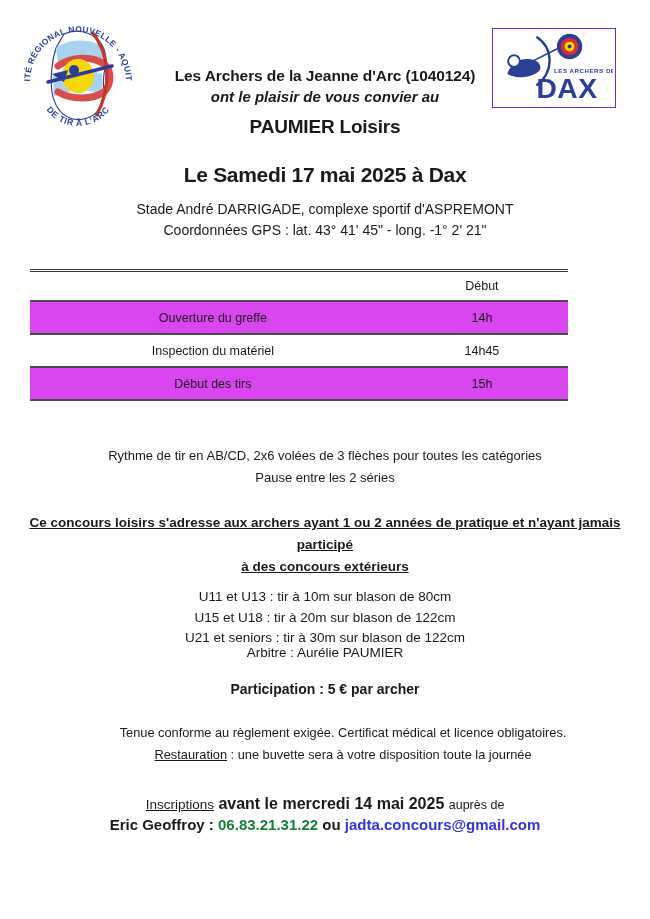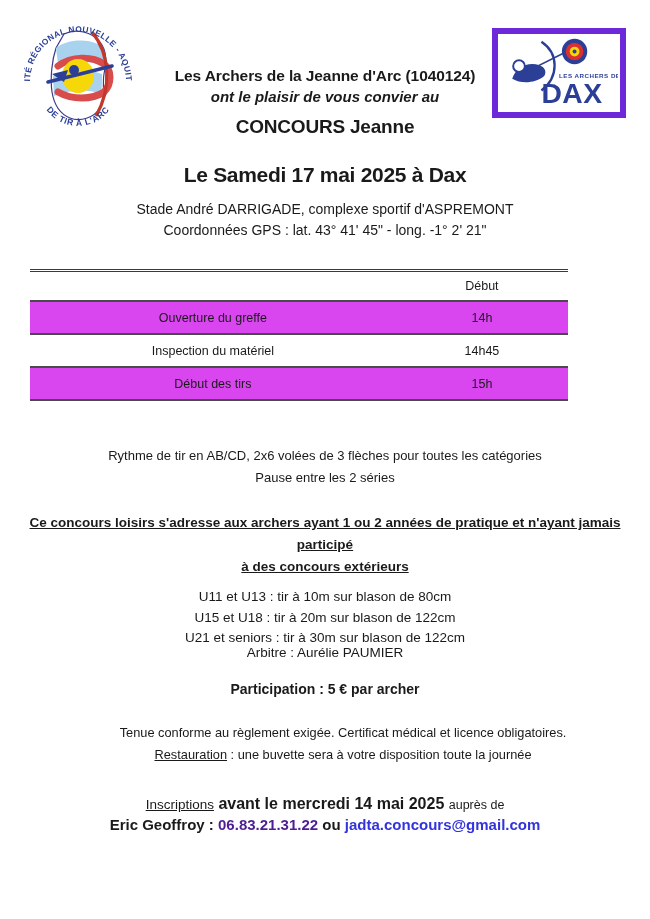--- a/index.html
+++ b/index.html
@@ -30,21 +30,21 @@
     height: 128px;
     background: #ffffff;
   }
   .logo-right {
     position: absolute;
     left: 492px;
     top: 28px;
     width: 122px;
     height: 78px;
     background: #ffffff;
-    border: 6px solid #6d28d9;
+    border: 1px solid #6d28d9;
   }
 
   .title-block {
     position: absolute;
     left: 0;
     right: 0;
     top: 66px;
     text-align: center;
   }
   .club-line {
@@ -272,21 +272,21 @@
 
       <text x="62" y="45" font-family="'Liberation Sans', sans-serif" font-size="6.4" font-weight="bold" fill="#2b3f97" letter-spacing="0.5">LES ARCHERS DE</text>
 
       <text x="44" y="71" font-family="'Liberation Sans', sans-serif" font-size="29" font-weight="bold" fill="#2b3f97" letter-spacing="0.5">DAX</text>
     </svg>
   </div>
 
   <div class="title-block">
     <div class="club-line">Les Archers de la Jeanne d'Arc (1040124)</div>
     <div class="invite-line">ont le plaisir de vous convier au</div>
-    <div class="concours-line">CONCOURS Jeanne</div>
+    <div class="concours-line">PAUMIER Loisirs</div>
   </div>
 </div>
 
 <div class="date-line">Le Samedi 17 mai 2025 à Dax</div>
 
 <div class="venue">
   <div>Stade André DARRIGADE, complexe sportif d'ASPREMONT</div>
   <div>Coordonnées GPS : lat. 43° 41' 45" - long. -1° 2' 21"</div>
 </div>
 
@@ -338,14 +338,14 @@
   <div><u>Restauration</u><span> : une buvette sera à votre disposition toute la journée</span></div>
 </div>
 
 <div class="inscriptions">
   <span class="insc-word">Inscriptions</span>
   <span class="insc-date">avant le mercredi 14 mai 2025</span>
   <span class="insc-aupres">auprès de</span>
 </div>
 
 <div class="contact">
-  <span class="name">Eric Geoffroy : </span><span class="hi" id="phone-el" style="color: #4c1d95;">06.83.21.31.22</span><span class="ou"> ou </span><span class="hi" id="email-el" style="color: rgb(51, 51, 221);">jadta.concours@gmail.com</span>
+  <span class="name">Eric Geoffroy : </span><span class="hi" id="phone-el" style="color: #15803d;">06.83.21.31.22</span><span class="ou"> ou </span><span class="hi" id="email-el" style="color: rgb(51, 51, 221);">jadta.concours@gmail.com</span>
 </div>
 
 </body></html>

